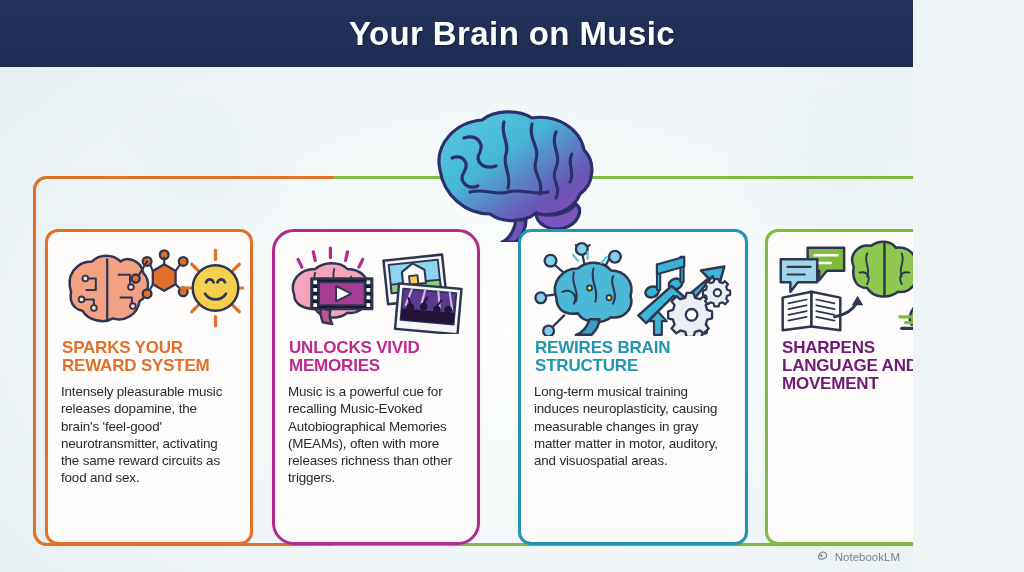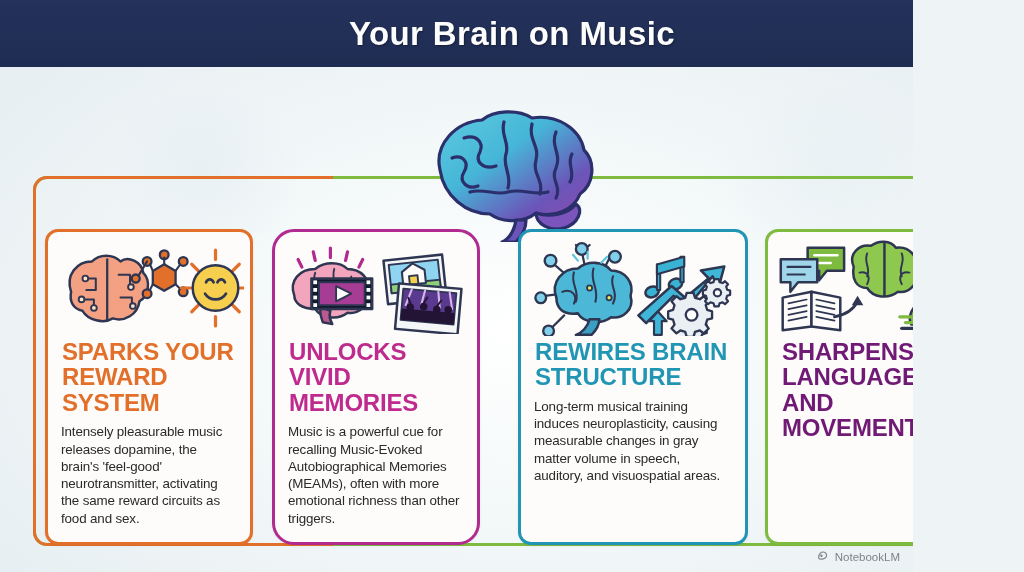--- a/index.html
+++ b/index.html
@@ -31,21 +31,21 @@
   
   .card{position:absolute;top:229px;height:316px;box-sizing:border-box;
     border-radius:13px;background:#fdfcfa;border:3px solid #999;
     box-shadow:0 1px 3px rgba(0,0,0,.06);padding:0;}
   .card.c1{left:45px;width:208px;border-color:#e2702a;}
   .card.c2{left:272px;width:208px;border-color:#b02a8f;border-radius:22px;}
   .card.c3{left:518px;width:230px;border-color:#2196b4;}
   .card.c4{left:765px;width:212px;border-color:#7fbb3f;}
   .icon-wrap{height:105px;display:flex;align-items:center;justify-content:center;
     padding-top:6px;box-sizing:border-box;}
-  .card h2{margin:2px 14px 7px 14px;font-size:24px;line-height:1.06;
+  .card h2{margin:2px 14px 7px 14px;font-size:17px;line-height:1.06;
     font-weight:bold;letter-spacing:-.2px;text-transform:uppercase;}
   .card.c1 h2{color:#e2702a;}
   .card.c2 h2{color:#bf2a8e;}
   .card.c3 h2{color:#2196b4;}
   .card.c4 h2{color:#701a75;}
   .card p{margin:8px 13px;font-size:13.4px;line-height:1.29;color:#2a2a2a;
     letter-spacing:-.15px;}
   
   #brain{position:absolute;left:404px;top:92px;width:220px;height:150px;}
   
@@ -204,21 +204,21 @@
             <g stroke="#231436" stroke-width="2">
               <line x1="136" y1="64" x2="133" y2="58"></line>
                 <line x1="150" y1="62" x2="153" y2="56"></line>
               <line x1="164" y1="64" x2="168" y2="58"></line>
             </g>
           </g>
         </g>
       </svg>
     </div>
     <h2>UNLOCKS VIVID MEMORIES</h2>
-    <p>Music is a powerful cue for recalling Music-Evoked Autobiographical Memories (MEAMs), often with more emotional richness than other triggers.</p>
+    <p>Music is a powerful cue for recalling Music-Evoked Autobiographical Memories (MEAMs), often with more releases richness than other triggers.</p>
   </div>
 
   <div class="card c3">
     <div class="icon-wrap">
       <svg viewBox="0 0 210 96" width="205" height="96">
         <g stroke="#2e3652" stroke-width="2.6" stroke-linejoin="round" stroke-linecap="round">
           <g fill="none" stroke-width="2.3">
             <path d="M24 24 L40 38"></path>
               <path d="M52 10 L56 30"></path>
             <path d="M80 18 L72 34"></path>
@@ -263,21 +263,21 @@
           </g>
           <g transform="translate(182,42) scale(.62)">
             <path fill="#e9eff3" stroke-width="3.6" d="M18 0 l5 1.5 l4-3 l5 5 l-3 4 l1.5 5 l5 1.5 l0 7 l-5 1.5 l-1.5 5 l3 4 l-5 5 l-4 -3 l-5 1.5 l-1.5 5 l-7 0 l-1.5 -5 l-5 -1.5 l-4 3 l-5 -5 l3 -4 l-1.5 -5 l-5 -1.5 l0 -7 l5 -1.5 l1.5 -5 l-3 -4 l5 -5 l4 3 l5 -1.5 l1.5 -5 l7 0 Z"></path>
             <circle cx="14.5" cy="17.5" r="6" fill="#ffffff" stroke-width="3.6"></circle>
           </g>
           <path fill="#3fb6d8" stroke-width="2.2" d="M126 96 L126 82 L121 82 L130 72 L139 82 L134 82 L134 96 Z"></path>
         </g>
       </svg>
     </div>
     <h2>REWIRES BRAIN STRUCTURE</h2>
-    <p>Long-term musical training induces neuroplasticity, causing measurable changes in gray matter volume in speech, auditory, and visuospatial areas.</p>
+    <p>Long-term musical training induces neuroplasticity, causing measurable changes in gray matter matter in motor, auditory, and visuospatial areas.</p>
   </div>
 
   <div class="card c4">
     <div class="icon-wrap">
       <svg viewBox="0 0 200 96" width="192" height="96">
         <g stroke="#2e3652" stroke-width="2.6" stroke-linejoin="round" stroke-linecap="round">
           <path fill="#7fbb3f" d="M34 6 L72 6 L72 30 L54 30 L46 40 L46 30 L34 30 Z"></path>
           <g stroke="#ffffff" stroke-width="2.6">
             <line x1="41" y1="14" x2="65" y2="14"></line>
               <line x1="41" y1="22" x2="58" y2="22"></line>

